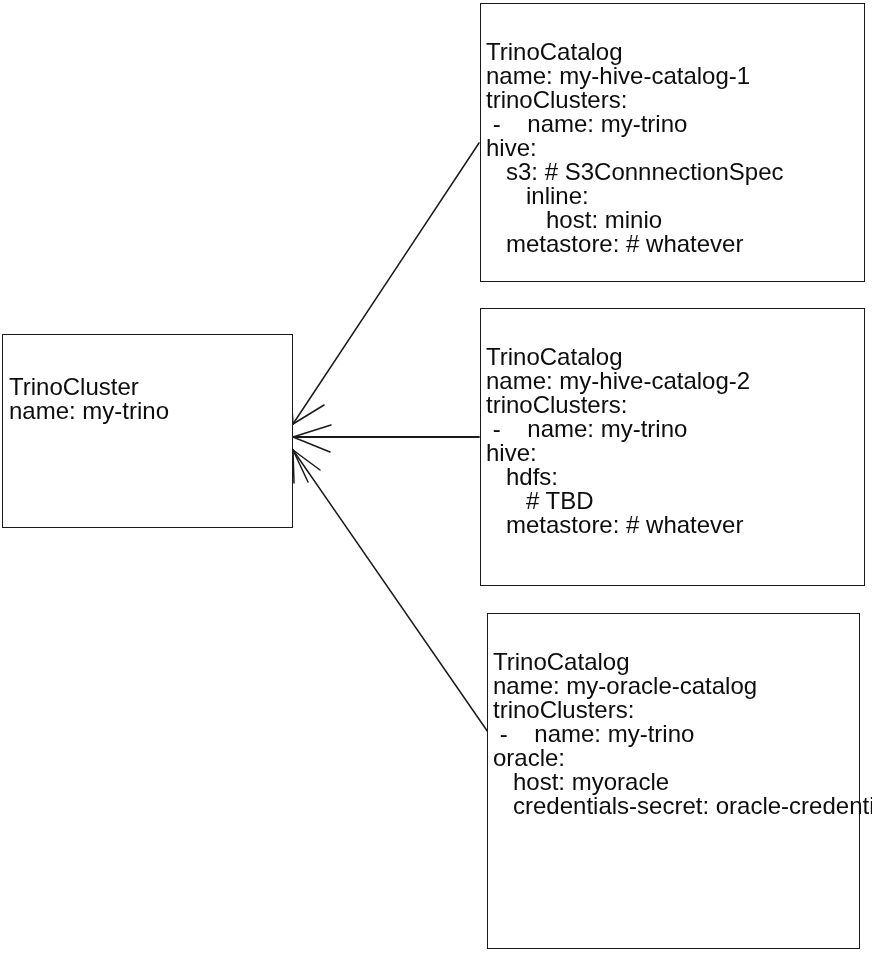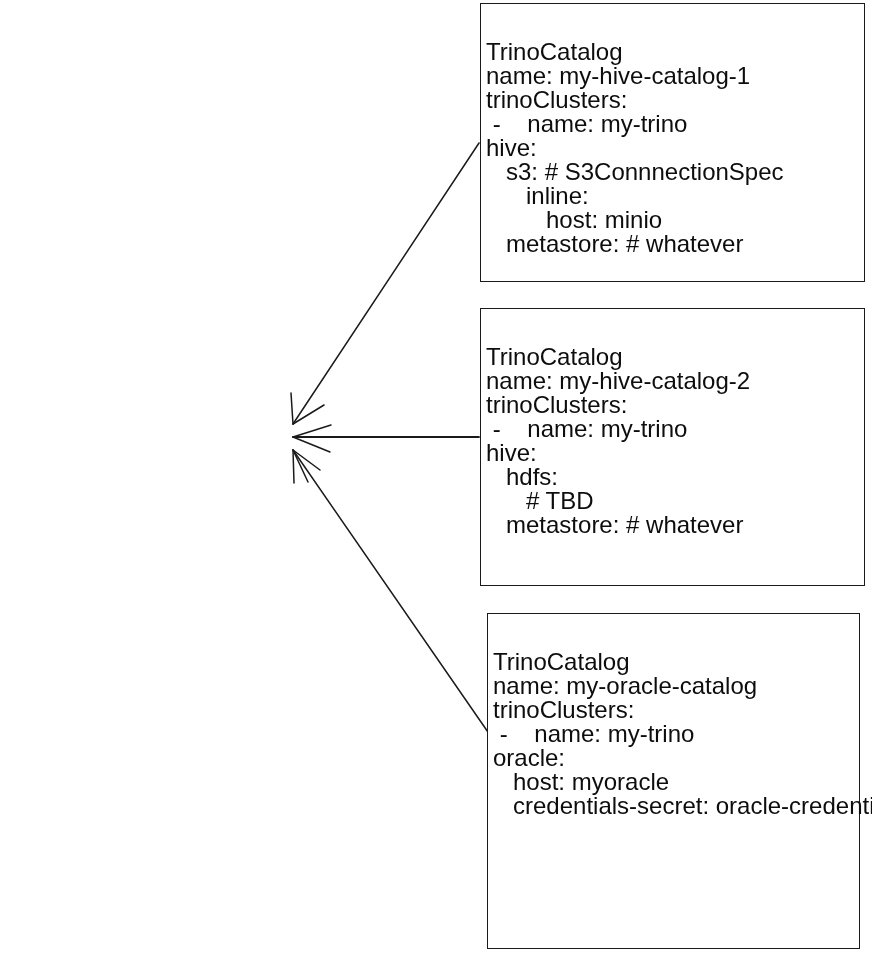--- a/index.html
+++ b/index.html
@@ -67,20 +67,24 @@
       <line x1="293" y1="450" x2="320" y2="470"></line>
       <line x1="293" y1="450" x2="294" y2="483"></line>
       <line x1="293" y1="450" x2="308" y2="482"></line>
 
       <line x1="760" y1="818" x2="788" y2="854"></line>
       <line x1="788" y1="854" x2="771" y2="824"></line>
       <line x1="788" y1="854" x2="778" y2="837"></line>
     </g>
   </svg>
 
+  <div class="node" id="cluster-node">
+    <div class="yaml">TrinoCluster
+name: my-trino</div>
+  </div>
 
   <div class="node" id="catalog-node-0">
     <div class="yaml">TrinoCatalog
 name: my-hive-catalog-1
 trinoClusters:
  -    name: my-trino
 hive:
    s3: # S3ConnnectionSpec
       inline:
          host: minio

